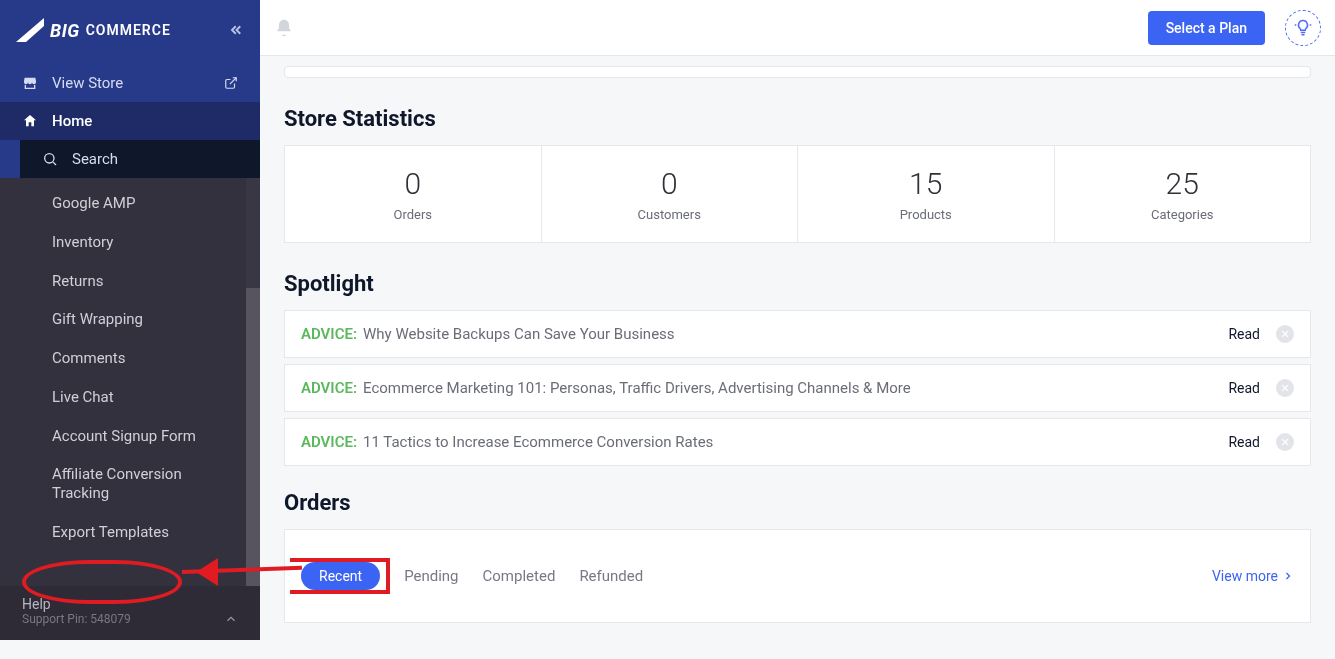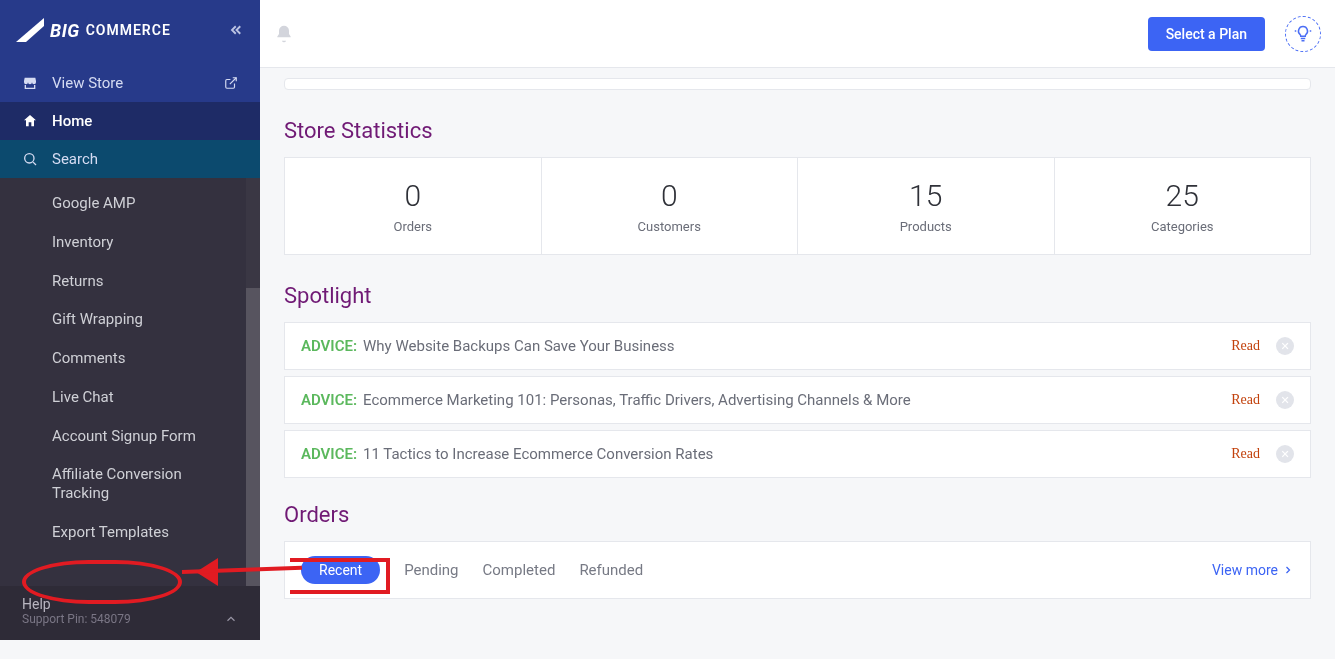--- a/index.html
+++ b/index.html
@@ -8,51 +8,51 @@
   .brandbar{background:#273A8A;height:60px;display:flex;align-items:center;padding:0 16px;color:#fff;justify-content:space-between;}
   .brandbar .logo{display:flex;align-items:center;gap:6px;font-weight:600;letter-spacing:.5px;}
   .logo-mark{display:inline-block;}
   .brandbar .big{font-style:italic;font-weight:700;font-size:18px;}
   .brandbar .commerce{font-size:14px;letter-spacing:1px;}
   .collapse-icon{color:#d5dbf2;opacity:.85;}
   .topitems{background:#273A8A;padding:4px 0 0;}
   .topitem{display:flex;align-items:center;gap:14px;padding:10px 22px;color:#d5dbf2;font-size:15px;cursor:pointer;justify-content:flex-start;position:relative;}
   .topitem .ext{position:absolute;right:22px;}
   .topitem.home{background:#1E2B66;color:#fff;font-weight:500;}
-  .topitem.search{background:#0c4a6e;}
+  .topitem.search{background:#0f172a;margin-left:20px;}
   .scrollarea{flex:1;overflow:hidden;background:#34313F;position:relative;}
   .scroll-track{position:absolute;right:0;top:0;width:14px;height:100%;background:#3a3744;}
   .scroll-thumb{position:absolute;right:0;width:14px;background:#57545f;top:110px;height:310px;}
   .sublist{padding-top:6px;}
   .subitem{padding:10px 22px 10px 52px;color:#cfd0d6;font-size:15px;cursor:pointer;line-height:1.25;}
   .footer{background:#2E2B37;padding:10px 22px 14px;color:#b8b5c0;display:flex;align-items:flex-end;justify-content:space-between;}
   .footer .help{font-size:14px;}
   .footer .pin{font-size:12px;color:#7a7685;}
   .main{position:absolute;left:260px;top:0;width:1075px;height:659px;overflow:hidden;}
-  .topbar{height:68px;background:#fff;border-bottom:1px solid #e5e7ec;display:flex;align-items:center;padding:8px 14px;gap:12px;}
+  .topbar{height:56px;background:#fff;border-bottom:1px solid #e5e7ec;display:flex;align-items:center;padding:8px 14px;gap:12px;}
   .bell{color:#d3d5dc;}
   .spacer{flex:1;}
   .planbtn{background:#3C64F4;color:#fff;border:none;border-radius:4px;padding:9px 18px;font-size:14px;font-weight:500;cursor:pointer;}
   .bulb{width:36px;height:36px;border-radius:50%;display:flex;align-items:center;justify-content:center;border:1px dashed #4b6ef5;color:#4b6ef5;margin-left:8px;}
   .content{padding:10px 24px;}
   .panel{background:#fff;border:1px solid #e5e7ec;border-radius:4px;}
   .panel.tiny{height:12px;margin-bottom:28px;}
-  h2{font-size:22px;color:#701a75;font-weight:400;margin:4px 0 14px;}
+  h2{font-size:22px;color:#0f172a;font-weight:700;margin:4px 0 14px;}
   .stats{display:flex;gap:0;margin-bottom:28px;}
   .stat{flex:1;background:#fff;border:1px solid #e5e7ec;text-align:center;padding:20px 10px;}
   .stat + .stat{margin-left:-1px;}
   .stat .num{font-size:30px;color:#2f3138;font-weight:300;}
   .stat .lbl{font-size:13px;color:#6a6d78;margin-top:6px;}
   .spotlight .row{background:#fff;border:1px solid #e5e7ec;padding:14px 16px;display:flex;align-items:center;gap:6px;font-size:15px;margin-bottom:6px;}
   .advice{color:#5BB85D;font-weight:600;}
   .title{color:#6a6d78;}
-  .read{color:#c2410c;font-size:14px;font-family:Liberation Serif, serif;}
+  .read{color:#0f172a;font-size:14px;}
   .dismiss{width:18px;height:18px;border-radius:50%;background:#e2e4ea;color:#fff;display:flex;align-items:center;justify-content:center;font-size:11px;margin-left:10px;}
   .orders{margin-top:24px;}
-  .orderspanel{background:#fff;border:1px solid #e5e7ec;padding:14px 16px;display:flex;align-items:center;gap:24px;}
+  .orderspanel{background:#fff;border:1px solid #e5e7ec;padding:32px 16px;display:flex;align-items:center;gap:24px;}
   .pill{background:#3C64F4;color:#fff;border-radius:16px;padding:6px 18px;font-size:14px;}
   .tabtext{color:#777a85;font-size:15px;cursor:pointer;}
   .viewmore{color:#3C64F4;font-size:14px;display:flex;align-items:center;gap:4px;}
   
   .anno{position:absolute;pointer-events:none;z-index:50;}
   .circle{left:22px;top:560px;width:160px;height:44px;border:4px solid #E11B22;border-radius:50%/60%;}
   .arrowline{left:182px;top:570px;width:120px;height:0;border-top:4px solid #E11B22;transform:rotate(-2deg);transform-origin:left center;}
   .arrowhead{left:196px;top:558px;width:0;height:0;border-right:22px solid #E11B22;border-top:14px solid transparent;border-bottom:14px solid transparent;}
   .arrowbox{left:290px;top:558px;width:100px;height:36px;border:4px solid #E11B22;border-left:none;}
   svg{display:block;}

